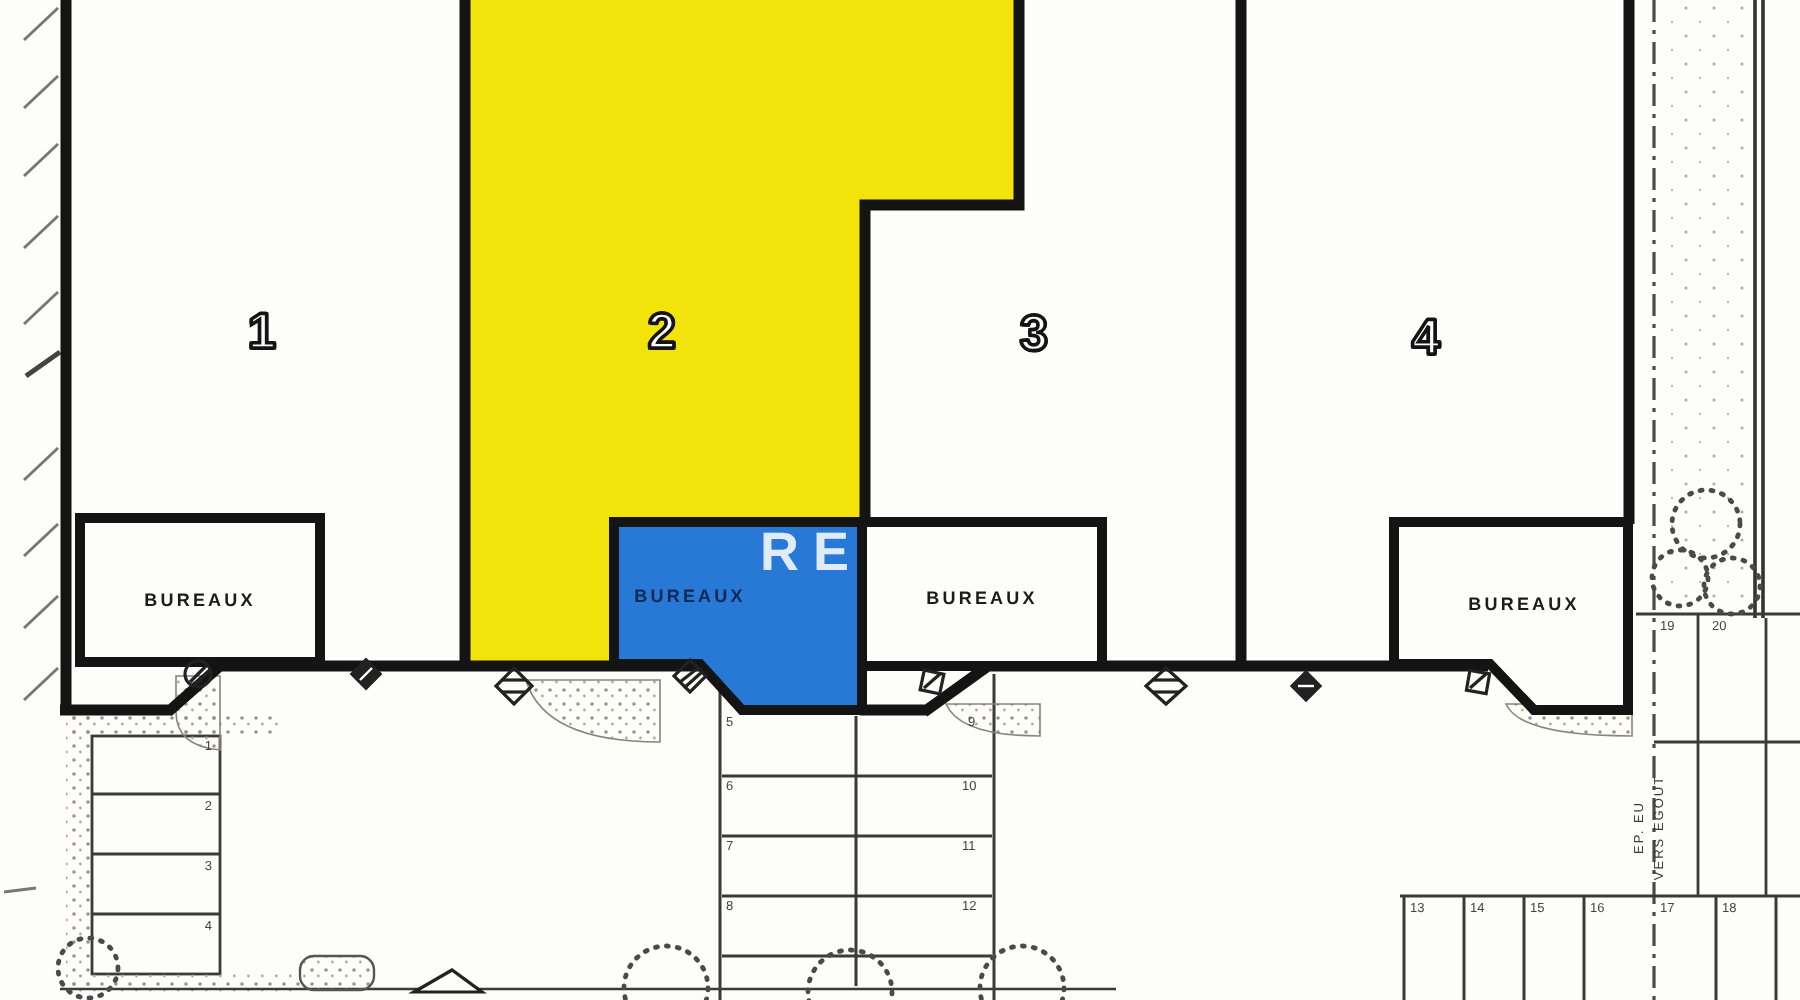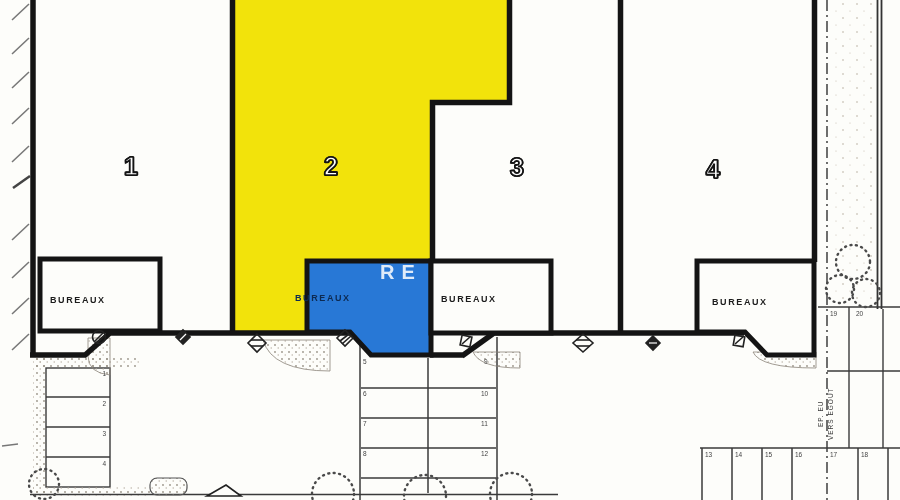--- a/index.html
+++ b/index.html
@@ -3,26 +3,26 @@
 <meta charset="utf-8">
 <style>
   html,body{margin:0;padding:0;background:#ffffff;}
   #stage{position:relative;width:900px;height:500px;overflow:hidden;background:#fdfdfa;
          font-family:"Liberation Sans",sans-serif;}
   #plan-svg{position:absolute;left:0;top:0;}
   .txt{position:absolute;color:#1a1a1a;}
   .unit-num{width:40px;text-align:center;font-size:25px;font-weight:800;color:#fff;
             -webkit-text-stroke:1.7px #141414;
             text-shadow:1px 0 #141414,-1px 0 #141414,0 1px #141414,0 -1px #141414;}
-  .bureaux{width:100px;text-align:left;font-size:9px;font-weight:bold;
+  .bureaux{width:100px;text-align:center;font-size:9px;font-weight:bold;
            letter-spacing:1.6px;color:#1c1c1c;}
   .bureaux.on-blue{color:#0d2a52;}
   .wm1{left:322px;top:203px;width:108px;height:58px;overflow:hidden;line-height:56px;
        font-size:52px;font-weight:800;letter-spacing:6px;color:rgba(255,255,246,0.55);}
-  .wm2{left:380px;top:261px;font-size:20px;font-weight:800;letter-spacing:7px;
+  .wm2{left:380px;top:261px;font-size:27px;font-weight:800;letter-spacing:7px;
        color:rgba(255,255,255,0.85);}
   .pnum{font-size:6.5px;color:#444;}
   .pnum.r{width:14px;text-align:right;}
   .street{left:792px;top:381px;width:66px;height:66px;display:flex;
           align-items:center;justify-content:center;}
   .street-inner{transform:rotate(-90deg);white-space:nowrap;font-size:6.5px;
                 letter-spacing:1px;color:#3a3a3a;text-align:center;line-height:1.5;}
 </style>
 </head>
 <body>

